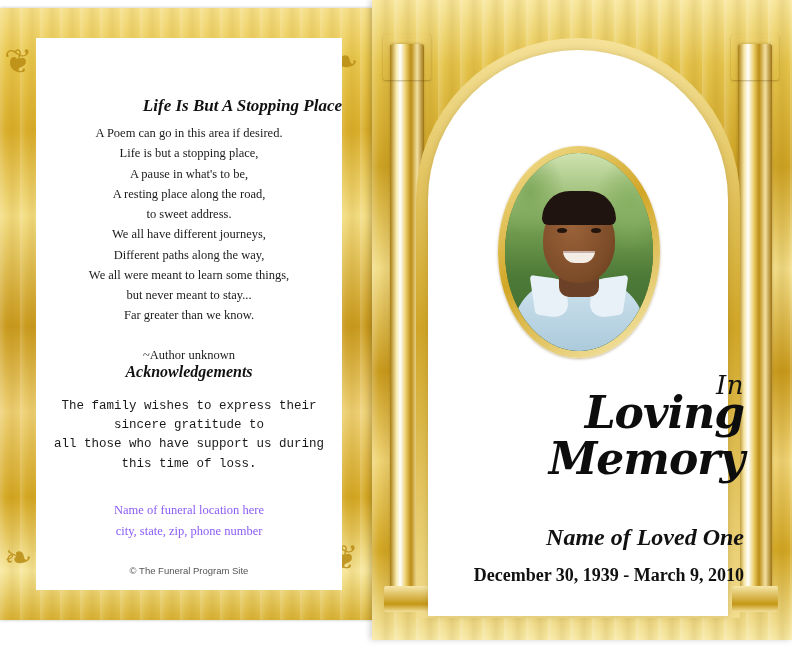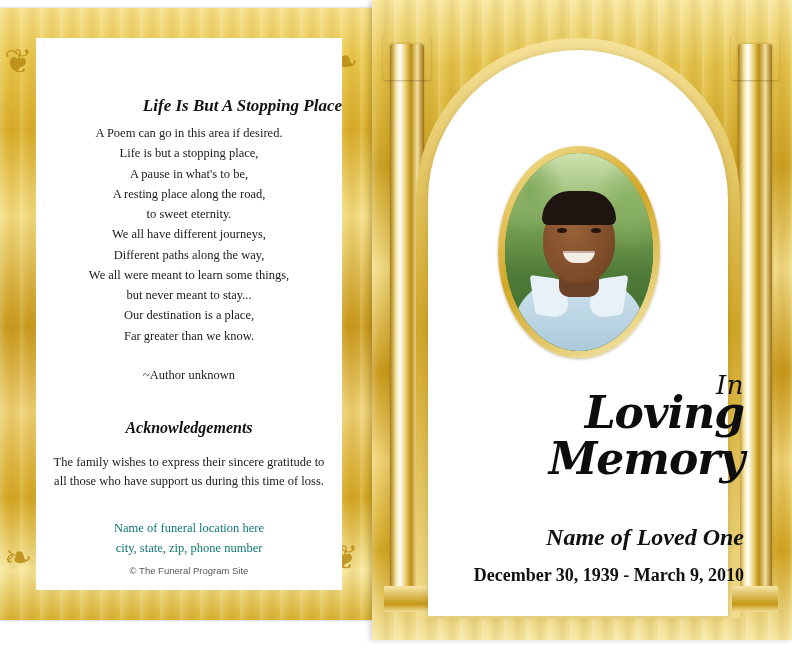--- a/index.html
+++ b/index.html
@@ -321,51 +321,50 @@
     color: #1a1a1a;
   }
   .poem-author {
     margin-top: 22px;
     text-align: center;
     font-family: "Liberation Serif", serif;
     font-size: 12.5px;
     color: #1a1a1a;
   }
   .ack-title {
-    margin-top: 36px;
     text-align: center;
     font-family: "Liberation Serif", serif;
     font-weight: bold;
     font-style: italic;
     font-size: 16px;
     color: #111111;
   }
   .ack-body {
     margin-top: 16px;
     padding: 0 6px;
     text-align: center;
-    font-family: Liberation Serif, serif;
+    font-family: Liberation Mono, monospace;
     font-size: 12.5px;
     line-height: 1.55;
     color: #1a1a1a;
   }
   .ack-family {
     margin-top: 22px;
     text-align: center;
     font-family: "Liberation Serif", serif;
     font-size: 12.5px;
     color: #1a1a1a;
   }
   .location-block {
     margin-top: 26px;
     text-align: center;
     font-family: "Liberation Serif", serif;
     font-size: 12.5px;
     line-height: 1.65;
-    color: #0f766e;
+    color: #8b5cf6;
   }
   .copyright {
     position: absolute;
     bottom: 14px;
     width: 100%;
     text-align: center;
     font-family: "Liberation Sans", sans-serif;
     font-size: 9.5px;
     color: #555555;
   }
@@ -385,26 +384,25 @@
 
     <div class="left-inner">
 
       <div class="poem-title">Life Is But A Stopping Place</div>
 
       <div class="poem-body">
         <span class="line">A Poem can go in this area if desired.</span>
         <span class="line">Life is but a stopping place,</span>
         <span class="line">A pause in what's to be,</span>
         <span class="line">A resting place along the road,</span>
-        <span class="line">to sweet eternity.</span>
+        <span class="line">to sweet address.</span>
         <span class="line">We all have different journeys,</span>
         <span class="line">Different paths along the way,</span>
         <span class="line">We all were meant to learn some things,</span>
         <span class="line">but never meant to stay...</span>
-        <span class="line">Our destination is a place,</span>
         <span class="line">Far greater than we know.</span>
       </div>
 
       <div class="poem-author">~Author unknown</div>
 
       <div class="ack-title">Acknowledgements</div>
 
       <div class="ack-body">
         <span class="line">The family wishes to express their sincere gratitude to</span>
         <span class="line">all those who have support us during this time of loss.</span>

